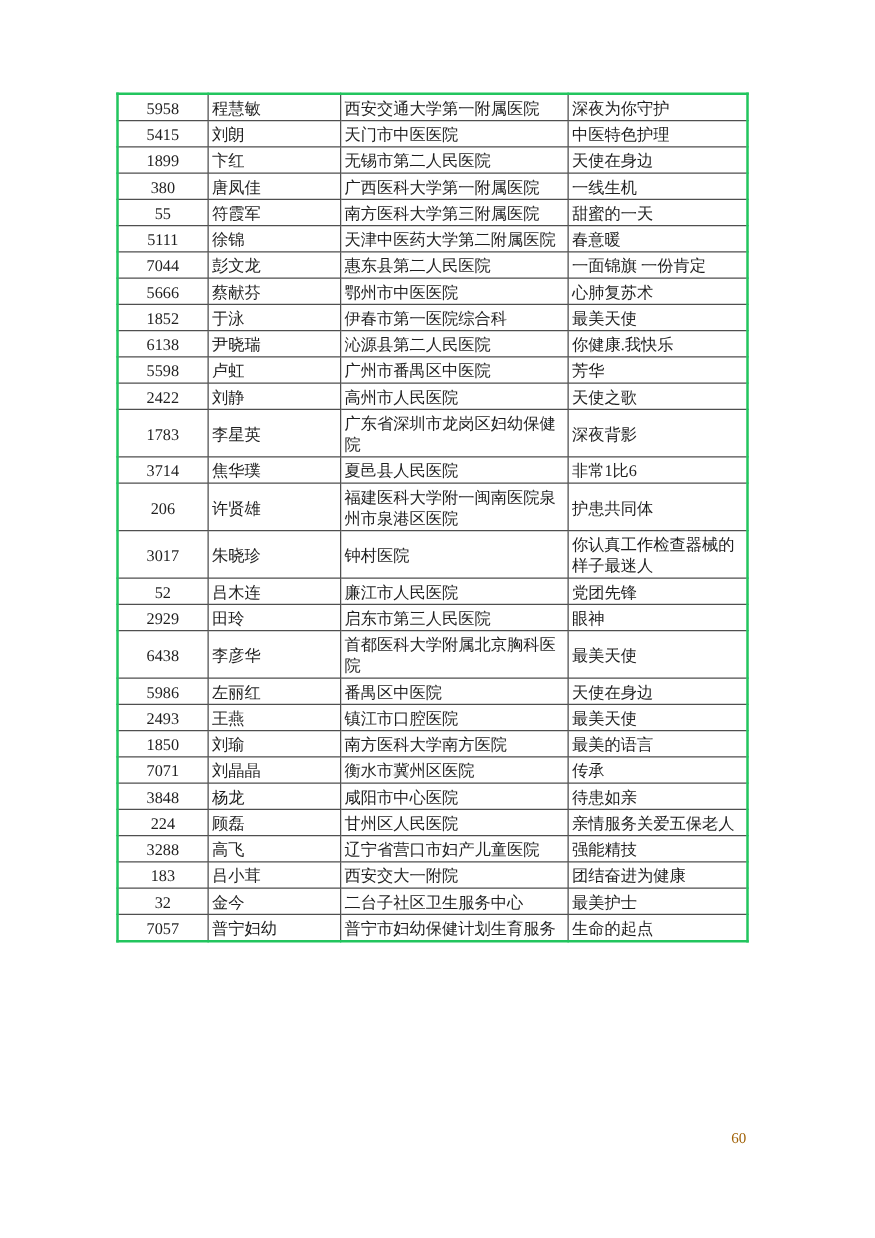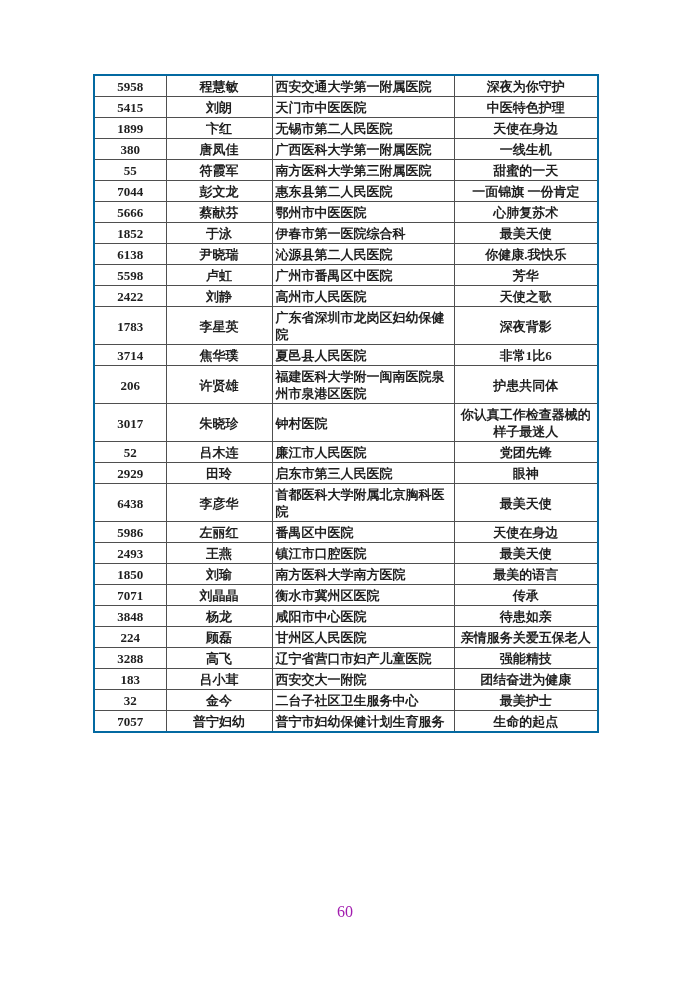--- a/index.html
+++ b/index.html
@@ -20,53 +20,52 @@
     background: #ffffff;
     overflow: hidden;
   }
   table.doc-table {
     position: absolute;
     left: 93px;
     top: 74px;
     width: 504px;
     border-collapse: collapse;
     table-layout: fixed;
-    border: 2px solid #0369a1;
-    font-weight: bold;
+    border: 2px solid #22c55e;
   }
   table.doc-table td {
     border: 1px solid #4f4f4f;
     font-size: 13px;
     line-height: 17px;
     padding: 2px 3px 1px 3px;
     vertical-align: middle;
     overflow: hidden;
     word-break: break-all;
   }
   td.col-entry-no {
     text-align: center;
   }
   td.col-name {
-    text-align: center;
+    text-align: left;
   }
   td.col-hospital {
     text-align: left;
   }
   td.col-work-title {
-    text-align: center;
+    text-align: left;
     padding-right: 17px; 
   }
   .page-number {
     position: absolute;
     top: 903px;
     left: 93px;
     width: 504px;
-    text-align: center;
-    font-size: 16px;
-    color: #a21caf;
+    text-align: right;
+    font-size: 12px;
+    color: #a16207;
   }
 </style>
 </head>
 <body>
 
 <div class="doc-page">
 
   <table class="doc-table">
     <colgroup>
       <col style="width:72px">
@@ -99,20 +98,26 @@
           <td class="col-hospital">广西医科大学第一附属医院</td>
           <td class="col-work-title">一线生机</td>
         </tr>
         <tr>
           <td class="col-entry-no">55</td>
           <td class="col-name">符霞军</td>
           <td class="col-hospital">南方医科大学第三附属医院</td>
           <td class="col-work-title">甜蜜的一天</td>
         </tr>
         <tr>
+          <td class="col-entry-no">5111</td>
+          <td class="col-name">徐锦</td>
+          <td class="col-hospital">天津中医药大学第二附属医院</td>
+          <td class="col-work-title">春意暖</td>
+        </tr>
+        <tr>
           <td class="col-entry-no">7044</td>
           <td class="col-name">彭文龙</td>
           <td class="col-hospital">惠东县第二人民医院</td>
           <td class="col-work-title">一面锦旗 一份肯定</td>
         </tr>
         <tr>
           <td class="col-entry-no">5666</td>
           <td class="col-name">蔡献芬</td>
           <td class="col-hospital">鄂州市中医医院</td>
           <td class="col-work-title">心肺复苏术</td>

